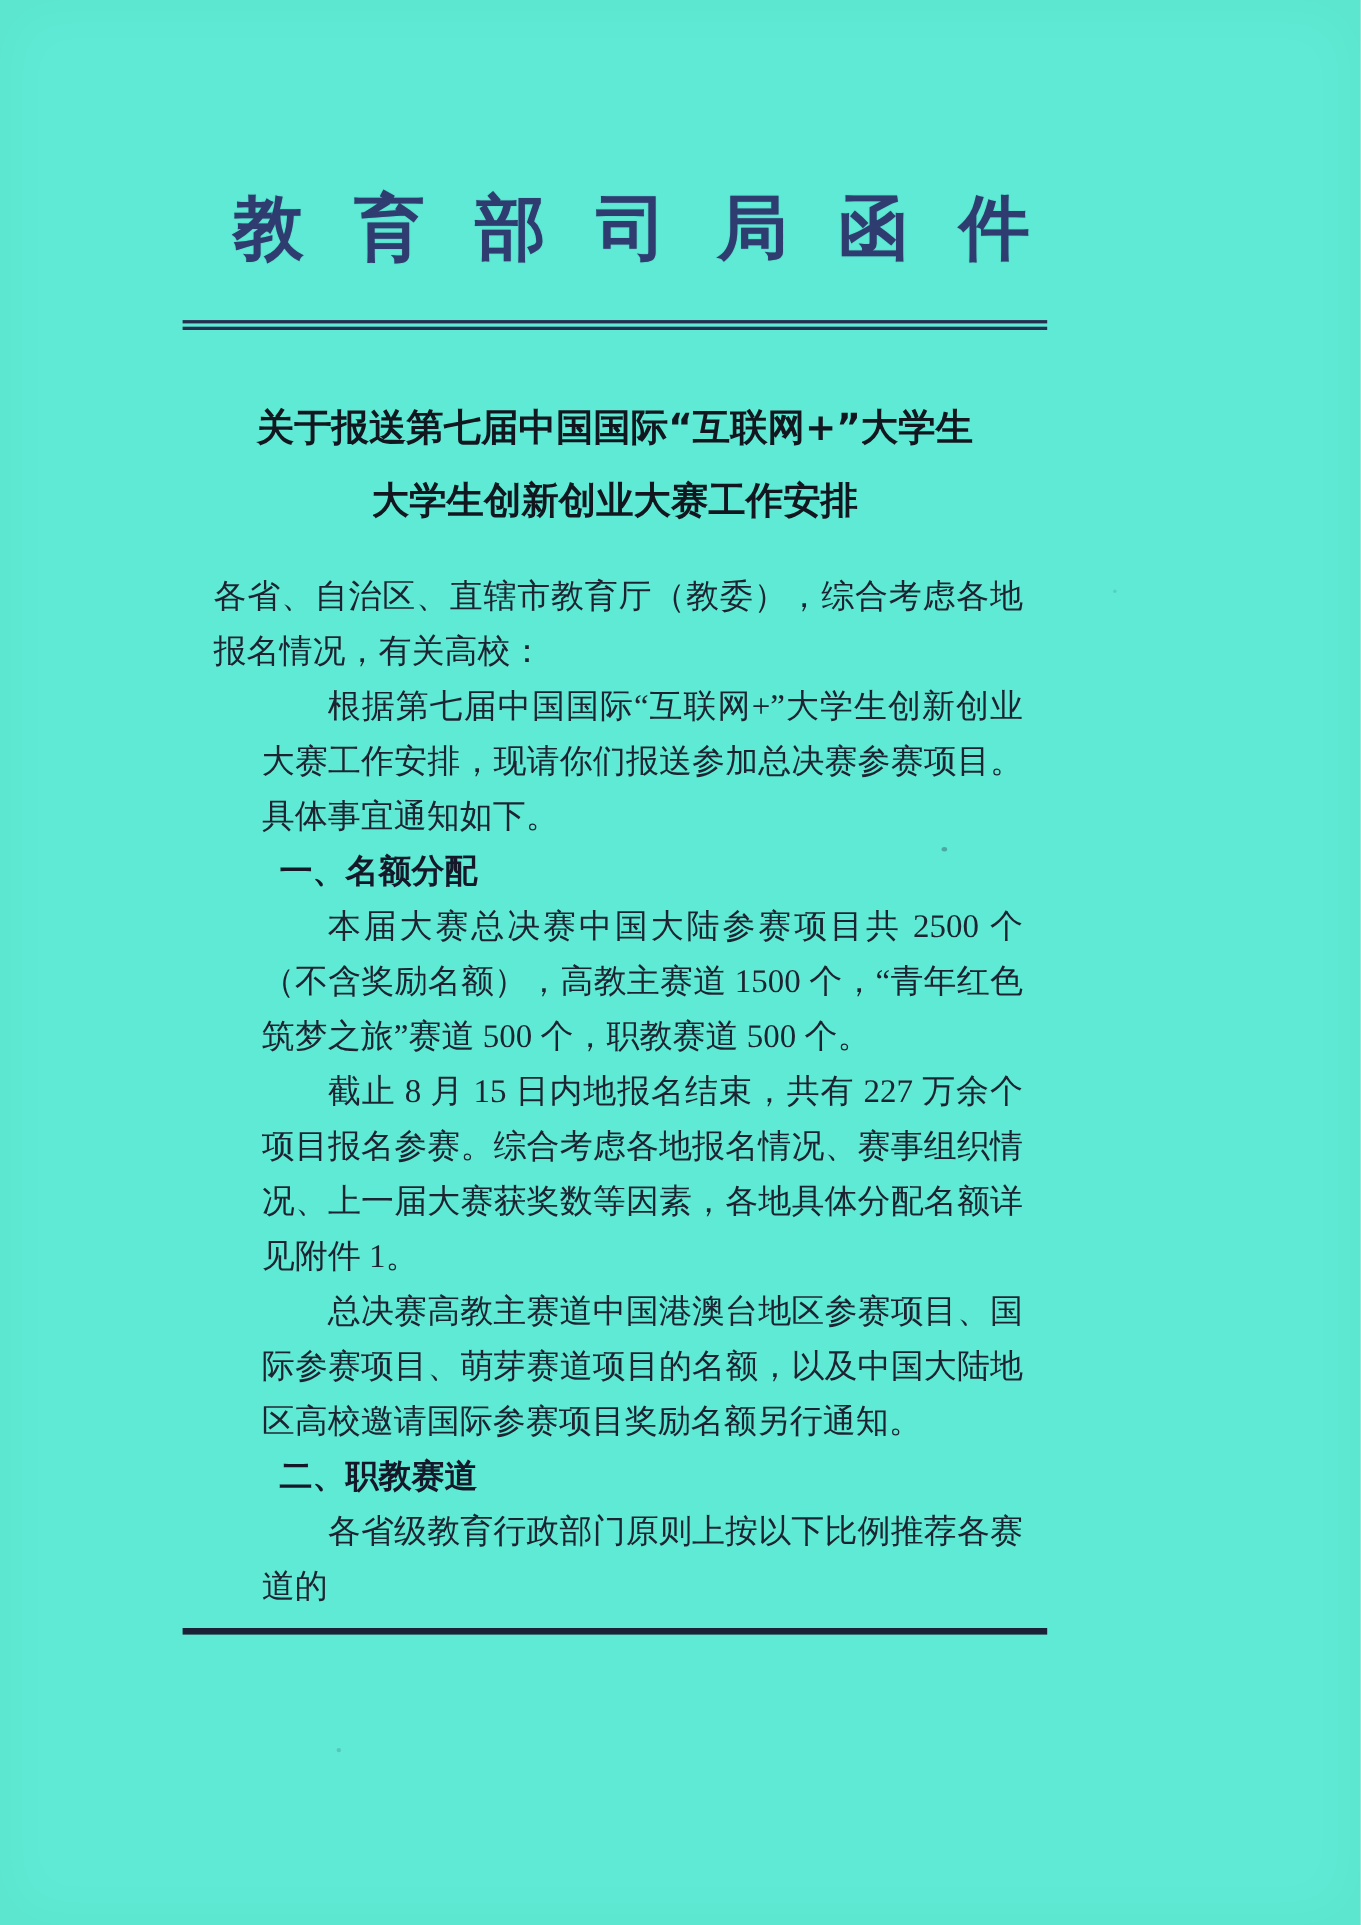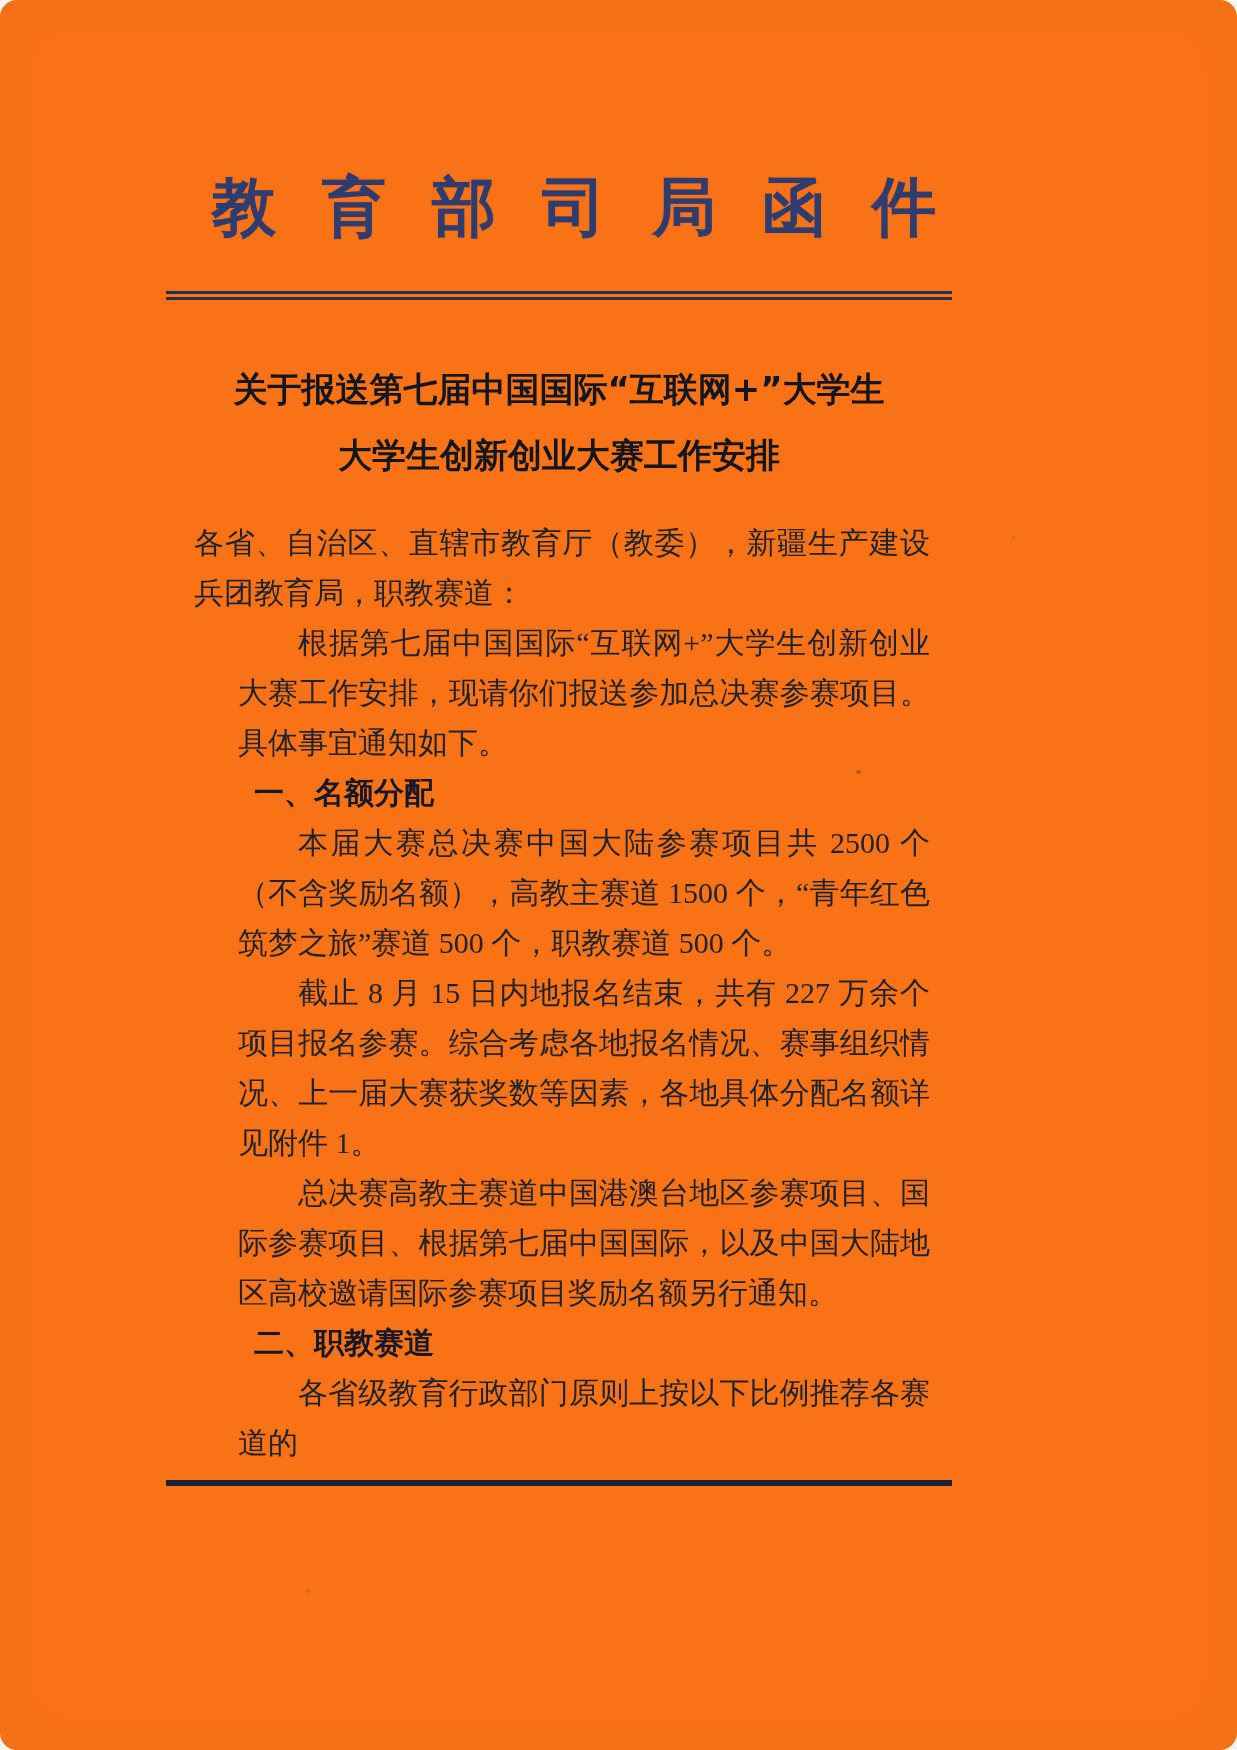--- a/index.html
+++ b/index.html
@@ -12,24 +12,23 @@
   body {
     background: #f4f4f2;
     font-family: "Liberation Serif", "DejaVu Serif", serif;
     position: relative;
     overflow: hidden;
   }
 
   .page {
     position: absolute;
     inset: 0;
-    background: #f97316;
+    background: #5eead4;
     
     box-shadow: inset 0 0 60px rgba(0,0,0,0.03);
-    border-radius: 17px;
   }
 
   .doc {
     position: absolute;
     left: 166px;
     top: 0;
     width: 786px;
   }
 
   
@@ -114,26 +113,26 @@
     <div class="letterhead">教育部司局函件</div>
 
     <div class="double-rule"></div>
 
     <div class="doc-title">
       <div>关于报送第七届中国国际“互联网+”大学生</div>
       <div>大学生创新创业大赛工作安排</div>
     </div>
 
     <div class="doc-body">
-      <p class="para salutation">各省、自治区、直辖市教育厅（教委），新疆生产建设兵团教育局，职教赛道：</p>
+      <p class="para salutation">各省、自治区、直辖市教育厅（教委），综合考虑各地报名情况，有关高校：</p>
       <p class="para indent">根据第七届中国国际“互联网+”大学生创新创业大赛工作安排，现请你们报送参加总决赛参赛项目。具体事宜通知如下。</p>
       <p class="para heading">一、名额分配</p>
       <p class="para indent">本届大赛总决赛中国大陆参赛项目共 2500 个（不含奖励名额），高教主赛道 1500 个，“青年红色筑梦之旅”赛道 500 个，职教赛道 500 个。</p>
       <p class="para indent">截止 8 月 15 日内地报名结束，共有 227 万余个项目报名参赛。综合考虑各地报名情况、赛事组织情况、上一届大赛获奖数等因素，各地具体分配名额详见附件 1。</p>
-      <p class="para indent">总决赛高教主赛道中国港澳台地区参赛项目、国际参赛项目、根据第七届中国国际，以及中国大陆地区高校邀请国际参赛项目奖励名额另行通知。</p>
+      <p class="para indent">总决赛高教主赛道中国港澳台地区参赛项目、国际参赛项目、萌芽赛道项目的名额，以及中国大陆地区高校邀请国际参赛项目奖励名额另行通知。</p>
       <p class="para heading">二、职教赛道</p>
       <p class="para indent">各省级教育行政部门原则上按以下比例推荐各赛道的</p>
     </div>
 
     <div class="bottom-rule"></div>
 
   </div>
 
   <span class="speck speck-1"></span>
   <span class="speck speck-2"></span>

